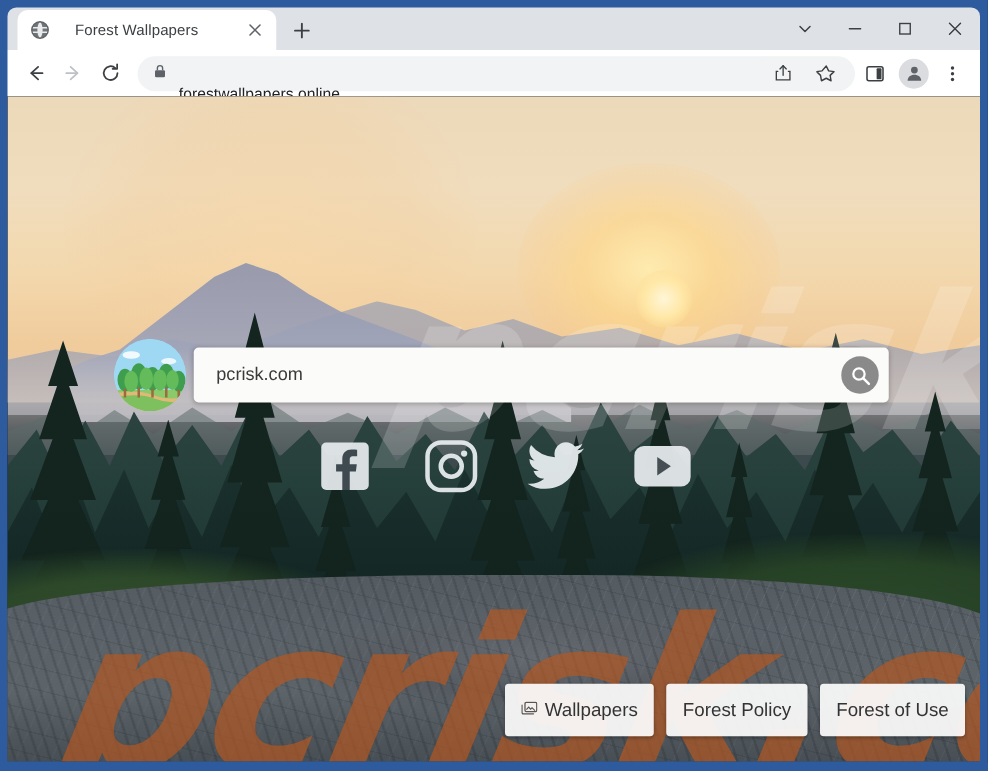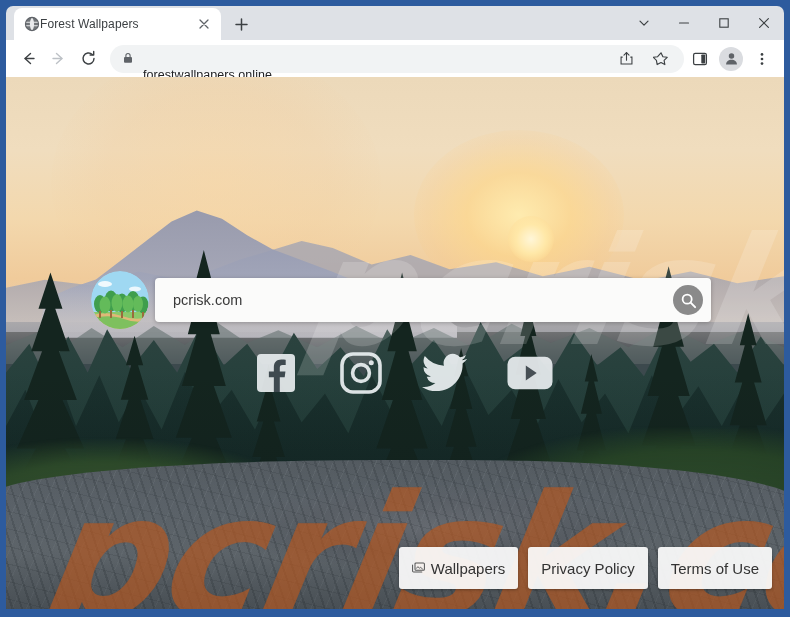--- a/index.html
+++ b/index.html
@@ -30,21 +30,21 @@
   }
   #tab {
     position: relative;
     margin-left: 8px;
     width: 207px; height: 32px;
     background: #ffffff;
     border-radius: 8px 8px 0 0;
     display: flex;
     align-items: center;
     padding: 0 8px 0 10px;
-    gap: 0;
+    gap: 20px;
   }
   .tab-favicon { width: 16px; height: 16px; flex: 0 0 16px; }
   #tab-title {
     flex: 1 1 auto;
     font-size: 12px;
     color: #3c4043;
     white-space: nowrap;
     overflow: hidden;
     text-overflow: ellipsis;
     letter-spacing: .1px;
@@ -653,22 +653,22 @@
           <svg width="13" height="12" viewBox="0 0 14 13">
             <rect x="3.2" y="1" width="10.2" height="8" rx="1.1" fill="none" stroke="#555" stroke-width="1.1"></rect>
             <path d="M10.6 10.9H1.7a1.1 1.1 0 0 1-1.1-1.1V3.3" fill="none" stroke="#555" stroke-width="1.1" stroke-linecap="round"></path>
             <path d="M4.4 7.2l2-2.2 1.6 1.8 1.3-1.2 2.5 2.6" fill="none" stroke="#555" stroke-width="1"></path>
           </svg>
         </span>
         <span>Wallpapers</span>
       </div>
 
       <div class="pill">
-        <span>Privacy Policy</span>
+        <span>Forest Policy</span>
       </div>
 
       <div class="pill">
-        <span>Terms of Use</span>
+        <span>Forest of Use</span>
       </div>
     </div>
 
   </div>
 </div>
 
 </body></html>

